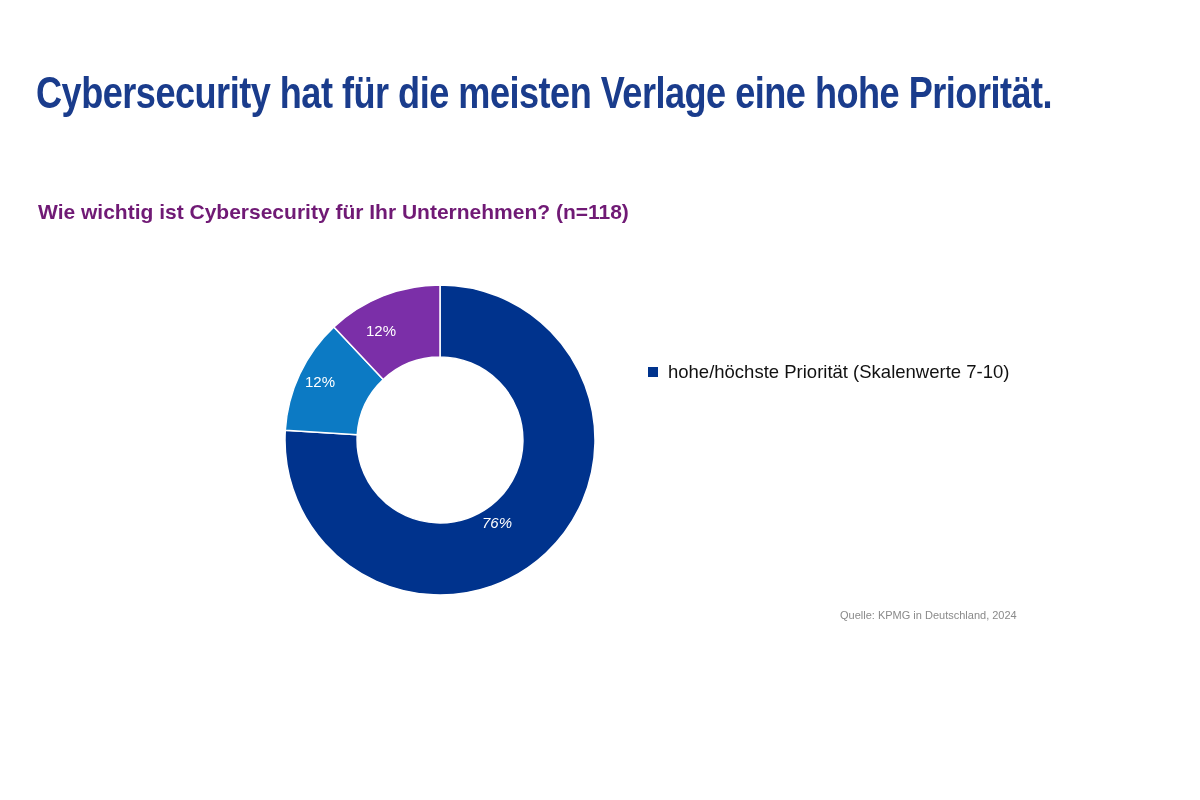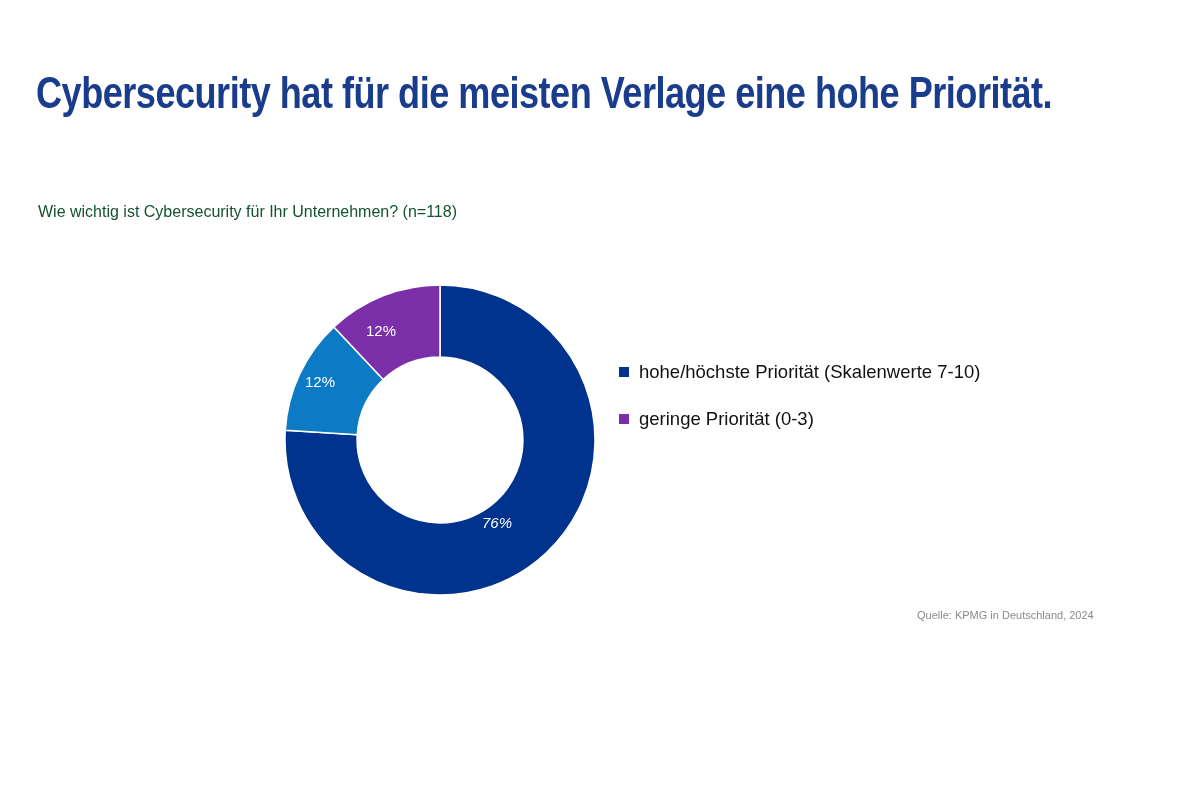--- a/index.html
+++ b/index.html
@@ -37,24 +37,25 @@
     transform: scaleX(0.82);
     transform-origin: left center;
     white-space: nowrap;
   }
 
   
   .slide-subtitle {
     position: absolute;
     left: 38px;
     top: 199px;
-    font-size: 16px;
+    font-size: 21px;
     line-height: 26px;
-    color: #14532d;
+    color: #701a75;
     white-space: nowrap;
+    font-weight: bold;
   }
 
   
   .chart-area {
     position: absolute;
     left: 270px;
     top: 275px;
     width: 350px;
     height: 330px;
   }
@@ -76,21 +77,21 @@
     white-space: nowrap;
     pointer-events: none;
   }
   .slice-label-0 { left: 212px; top: 237px; font-style: italic; }
   .slice-label-1 { left: 35px;  top: 96px;  }
   .slice-label-2 { left: 96px;  top: 45px;  }
 
   
   .legend {
     position: absolute;
-    left: 619px;
+    left: 648px;
     top: 348px;
     width: 470px;
   }
   .legend-item {
     display: flex;
     align-items: center;
     height: 47px;
   }
   .legend-swatch {
     width: 10px;
@@ -101,21 +102,21 @@
   .legend-label {
     font-size: 18.5px;
     line-height: 22px;
     color: #111111;
     white-space: nowrap;
   }
 
   
   .source-note {
     position: absolute;
-    left: 917px;
+    left: 840px;
     top: 608px;
     font-size: 11px;
     line-height: 14px;
     color: #8a8a8a;
     white-space: nowrap;
   }
 
   
   .footer {
     position: absolute;
@@ -148,24 +149,20 @@
     <div class="slice-label slice-label-0">76%</div>
     <div class="slice-label slice-label-1">12%</div>
     <div class="slice-label slice-label-2">12%</div>
   </div>
 
   <div class="legend">
     <div class="legend-item">
       <span class="legend-swatch" style="background: rgb(0, 51, 141);"></span>
       <span class="legend-label">hohe/höchste Priorität (Skalenwerte 7-10)</span>
     </div>
-    <div class="legend-item">
-      <span class="legend-swatch" style="background: rgb(123, 47, 168);"></span>
-      <span class="legend-label">geringe Priorität (0-3)</span>
-    </div>
   </div>
 
   <div class="source-note">Quelle: KPMG in Deutschland, 2024</div>
 
   <div class="footer">
 
     
 
     
 

